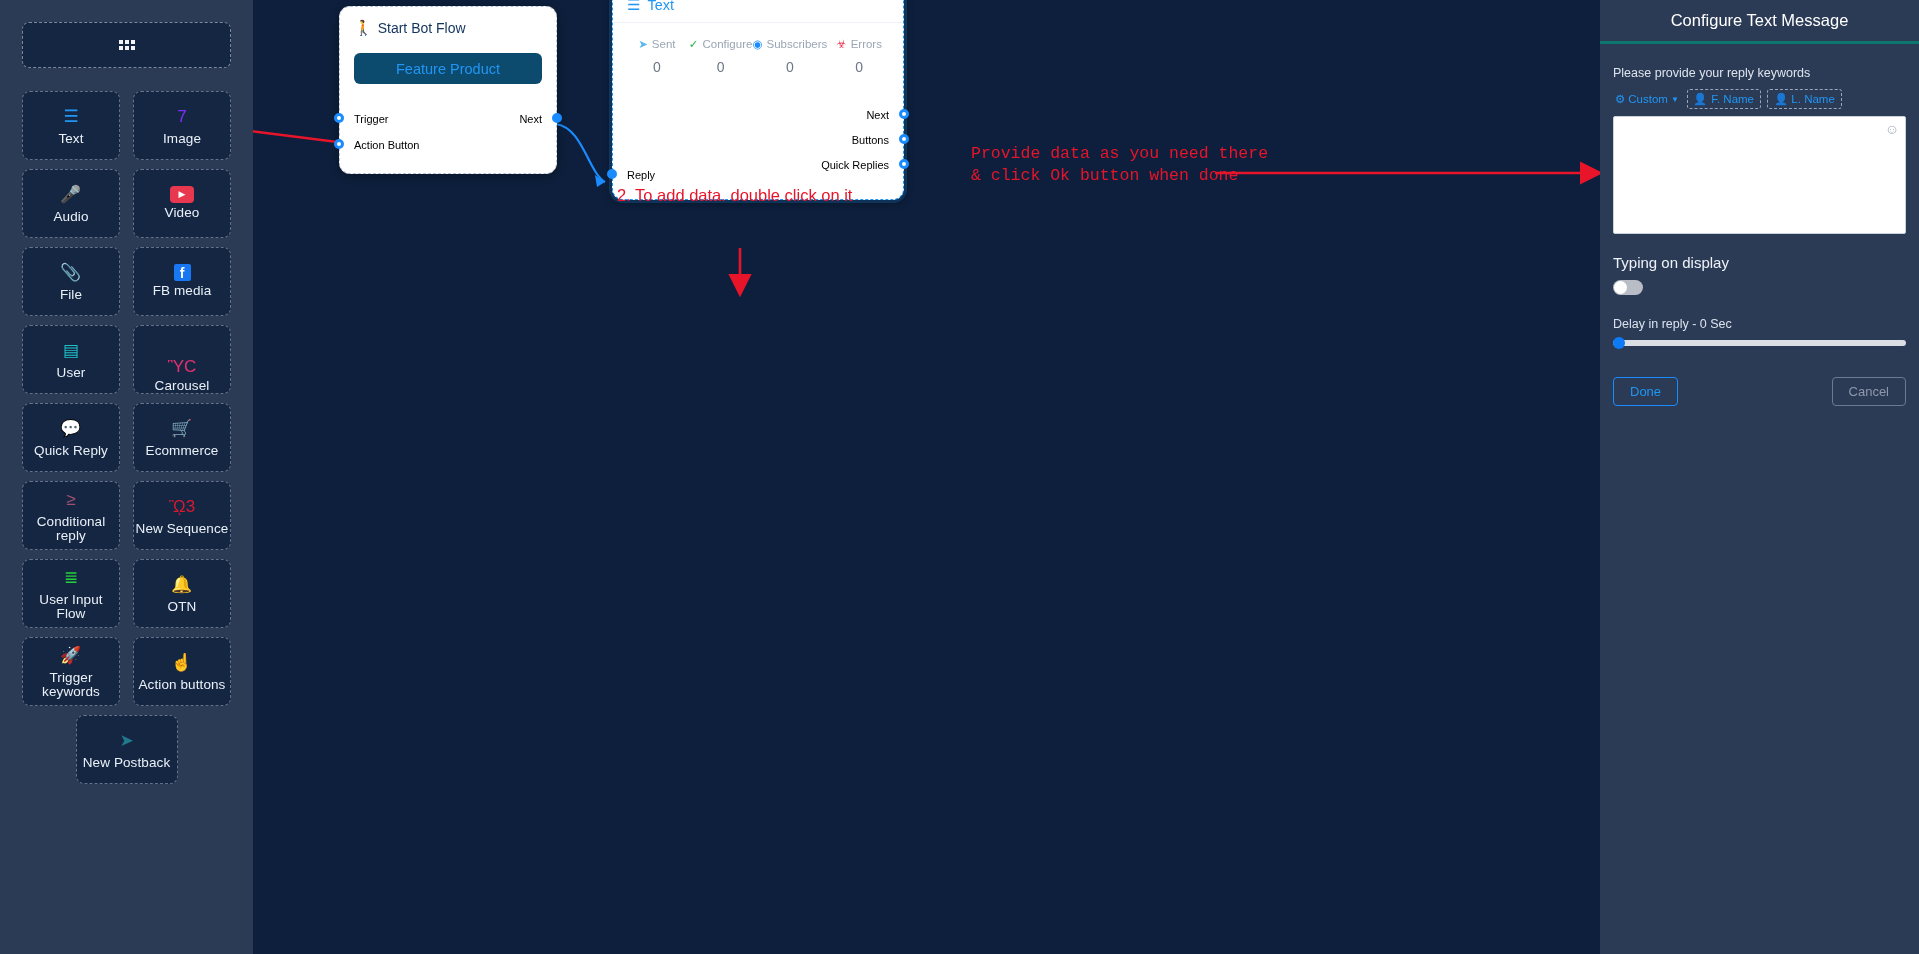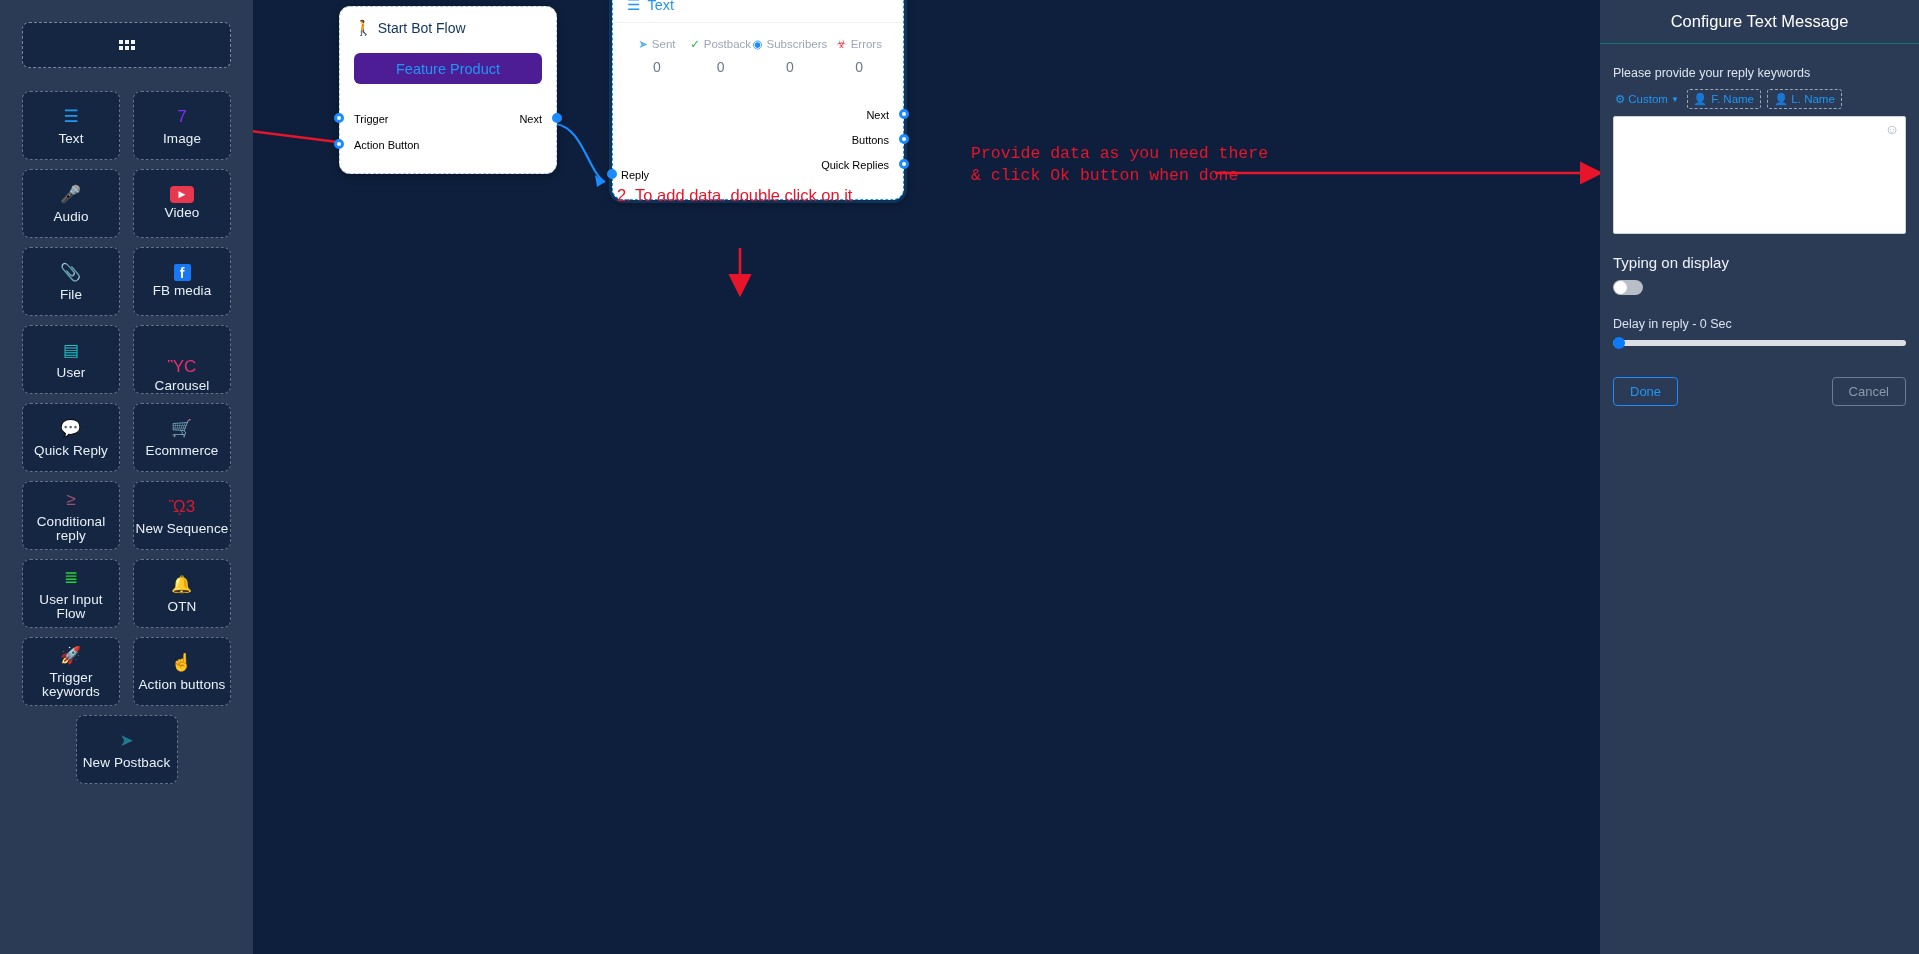--- a/index.html
+++ b/index.html
@@ -119,21 +119,21 @@
     display: flex;
     align-items: center;
     gap: 5px;
     font-weight: 400;
   }
   .node-title .walk { font-size: 15px; color:#0b2545; }
 
   .feature-btn {
     margin-top: 16px;
     height: 31px;
-    background: #4c1d95;
+    background: #0c4a6e;
     border-radius: 6px;
     display: flex;
     align-items: center;
     justify-content: center;
     color: #2196f3;
     font-size: 14.5px;
     cursor: pointer;
   }
 
   .port-row {
@@ -214,21 +214,21 @@
     width: 319px; height: 954px;
     background: #2b3a55;
   }
   .rp-header {
     height: 44px;
     display: flex;
     align-items: center;
     justify-content: center;
     color: #ffffff;
     font-size: 16.5px;
-    border-bottom: 1px solid #0f766e;
+    border-bottom: 3px solid #0f766e;
   }
   .rp-body { padding: 22px 13px 0 13px; }
   .rp-label {
     color: #dde4ee;
     font-size: 12.5px;
     margin-bottom: 9px;
   }
   .token-row {
     display: flex;
     align-items: center;
@@ -461,21 +461,21 @@
           <div class="stat">
             <div class="sl">
               <span style="color: rgb(88, 182, 240);">➤</span>
               <span>Sent</span>
             </div>
             <div class="sv">0</div>
           </div>
           <div class="stat">
             <div class="sl">
               <span style="color: rgb(47, 179, 74);">✓</span>
-              <span>Postback</span>
+              <span>Configure</span>
             </div>
             <div class="sv">0</div>
           </div>
           <div class="stat">
             <div class="sl">
               <span style="color: rgb(26, 140, 255);">◉</span>
               <span>Subscribers</span>
             </div>
             <div class="sv">0</div>
           </div>
@@ -490,21 +490,21 @@
 
       <div class="port-row" style="right:14px; top:122px;">Next</div>
       <span class="port-dot" style="right:-6px; top:122px;"></span>
 
       <div class="port-row" style="right:14px; top:147px;">Buttons</div>
       <span class="port-dot" style="right:-6px; top:147px;"></span>
 
       <div class="port-row" style="right:14px; top:172px;">Quick Replies</div>
       <span class="port-dot" style="right:-6px; top:172px;"></span>
 
-      <div class="port-row" style="left:8px; top:182px;">Reply</div>
+      <div class="port-row" style="left:14px; top:182px;">Reply</div>
       <span class="port-dot filled" style="left:-6px; top:182px;"></span>
     </div>
 
     <div class="anno" style="left:364px; top:184px;">2. To add data. double click on it</div>
   </main>
 
   <section id="right-panel">
 
     <svg class="arrows">
       <defs>

